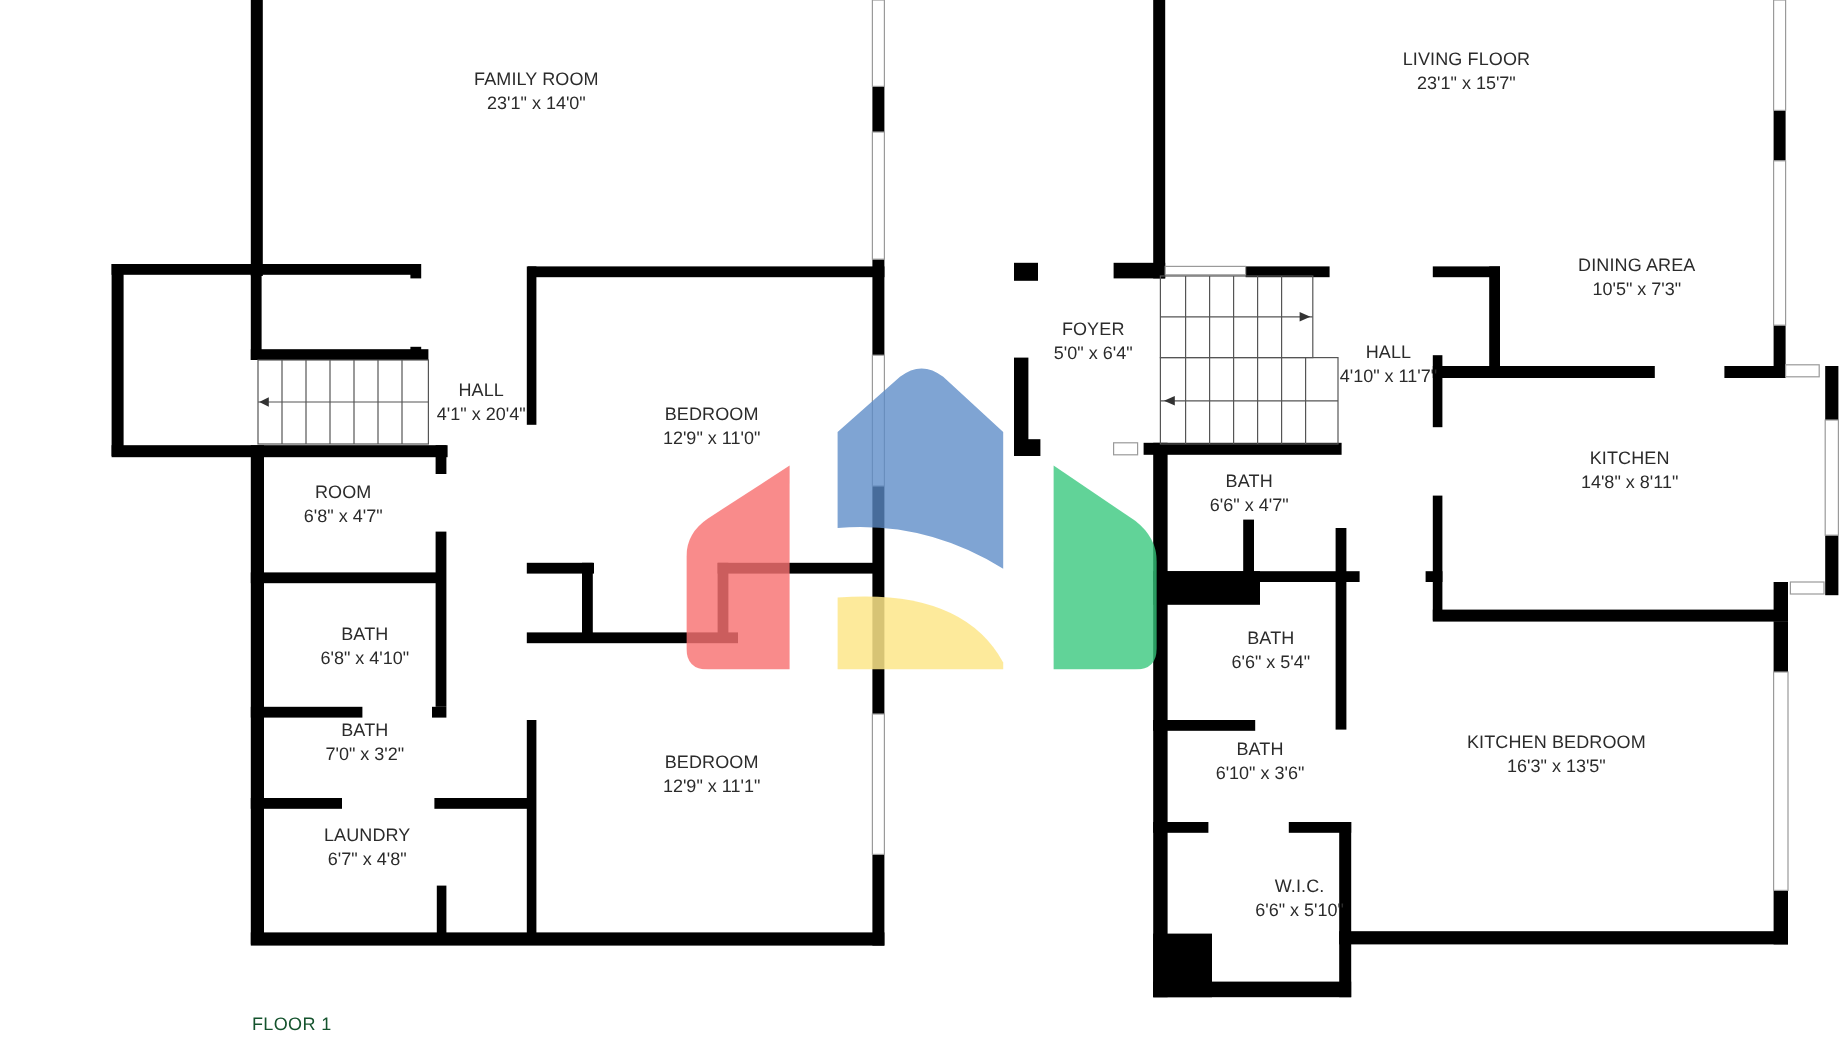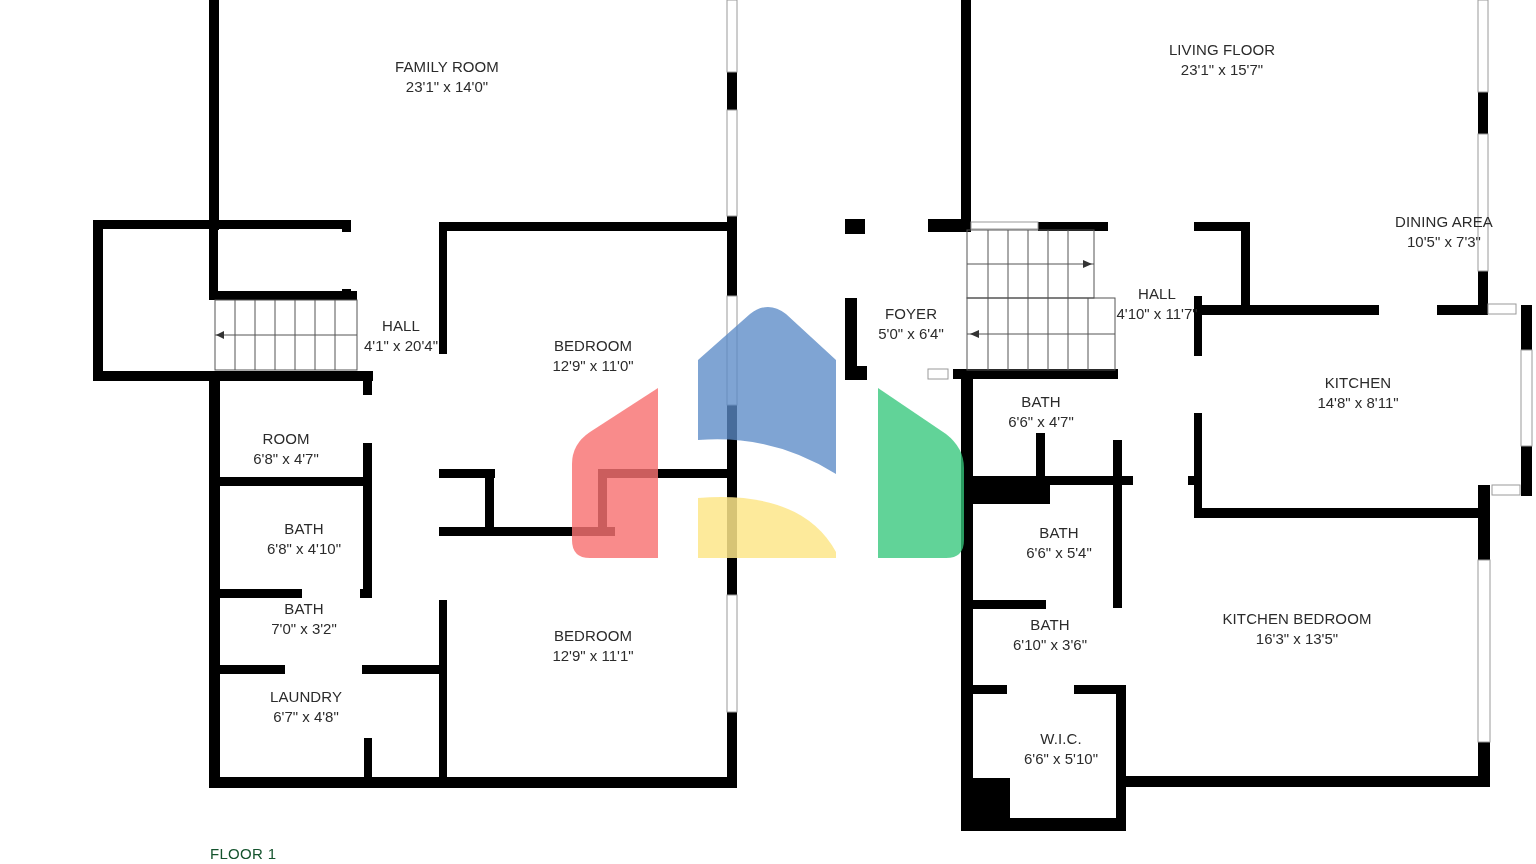--- a/index.html
+++ b/index.html
@@ -158,21 +158,21 @@
   <span class="dim">23'1" x 14'0"</span>
 </div>
 <div class="label" style="left:401px;top:316px;">
   <span class="name">HALL</span>
   <span class="dim">4'1" x 20'4"</span>
 </div>
 <div class="label" style="left:593px;top:336px;">
   <span class="name">BEDROOM</span>
   <span class="dim">12'9" x 11'0"</span>
 </div>
-<div class="label" style="left:286px;top:401px;margin-top:28px;">
+<div class="label" style="left:286px;top:401px;">
   <span class="name">ROOM</span>
   <span class="dim">6'8" x 4'7"</span>
 </div>
 <div class="label" style="left:304px;top:519px;">
   <span class="name">BATH</span>
   <span class="dim">6'8" x 4'10"</span>
 </div>
 <div class="label" style="left:304px;top:599px;">
   <span class="name">BATH</span>
   <span class="dim">7'0" x 3'2"</span>
@@ -183,25 +183,25 @@
 </div>
 <div class="label" style="left:306px;top:687px;">
   <span class="name">LAUNDRY</span>
   <span class="dim">6'7" x 4'8"</span>
 </div>
 
 <div class="label" style="left:1222px;top:40px;">
   <span class="name">LIVING FLOOR</span>
   <span class="dim">23'1" x 15'7"</span>
 </div>
-<div class="label" style="left:1444px;top:212px;">
+<div class="label" style="left:1364px;top:212px;">
   <span class="name">DINING AREA</span>
   <span class="dim">10'5" x 7'3"</span>
 </div>
-<div class="label" style="left:911px;top:265px;margin-top:39px;">
+<div class="label" style="left:911px;top:265px;">
   <span class="name">FOYER</span>
   <span class="dim">5'0" x 6'4"</span>
 </div>
 <div class="label" style="left:1157px;top:284px;">
   <span class="name">HALL</span>
   <span class="dim">4'10" x 11'7"</span>
 </div>
 <div class="label" style="left:1358px;top:373px;">
   <span class="name">KITCHEN</span>
   <span class="dim">14'8" x 8'11"</span>
@@ -215,21 +215,21 @@
   <span class="dim">6'6" x 5'4"</span>
 </div>
 <div class="label" style="left:1050px;top:615px;">
   <span class="name">BATH</span>
   <span class="dim">6'10" x 3'6"</span>
 </div>
 <div class="label" style="left:1297px;top:609px;">
   <span class="name">KITCHEN BEDROOM</span>
   <span class="dim">16'3" x 13'5"</span>
 </div>
-<div class="label" style="left:1061px;top:729px;">
+<div class="label" style="left:1083px;top:729px;">
   <span class="name">W.I.C.</span>
   <span class="dim">6'6" x 5'10"</span>
 </div>
 
 <div class="floor-label">FLOOR 1</div>
 
 <svg id="logo" viewBox="0 0 392 254" xmlns="http://www.w3.org/2000/svg">
 
   <path d="M86,84 L86,254 L18,254 Q0,254 0,236 L0,160 Q0,140 18,128 Z" fill="#f87171" fill-opacity="0.82"></path>
 

